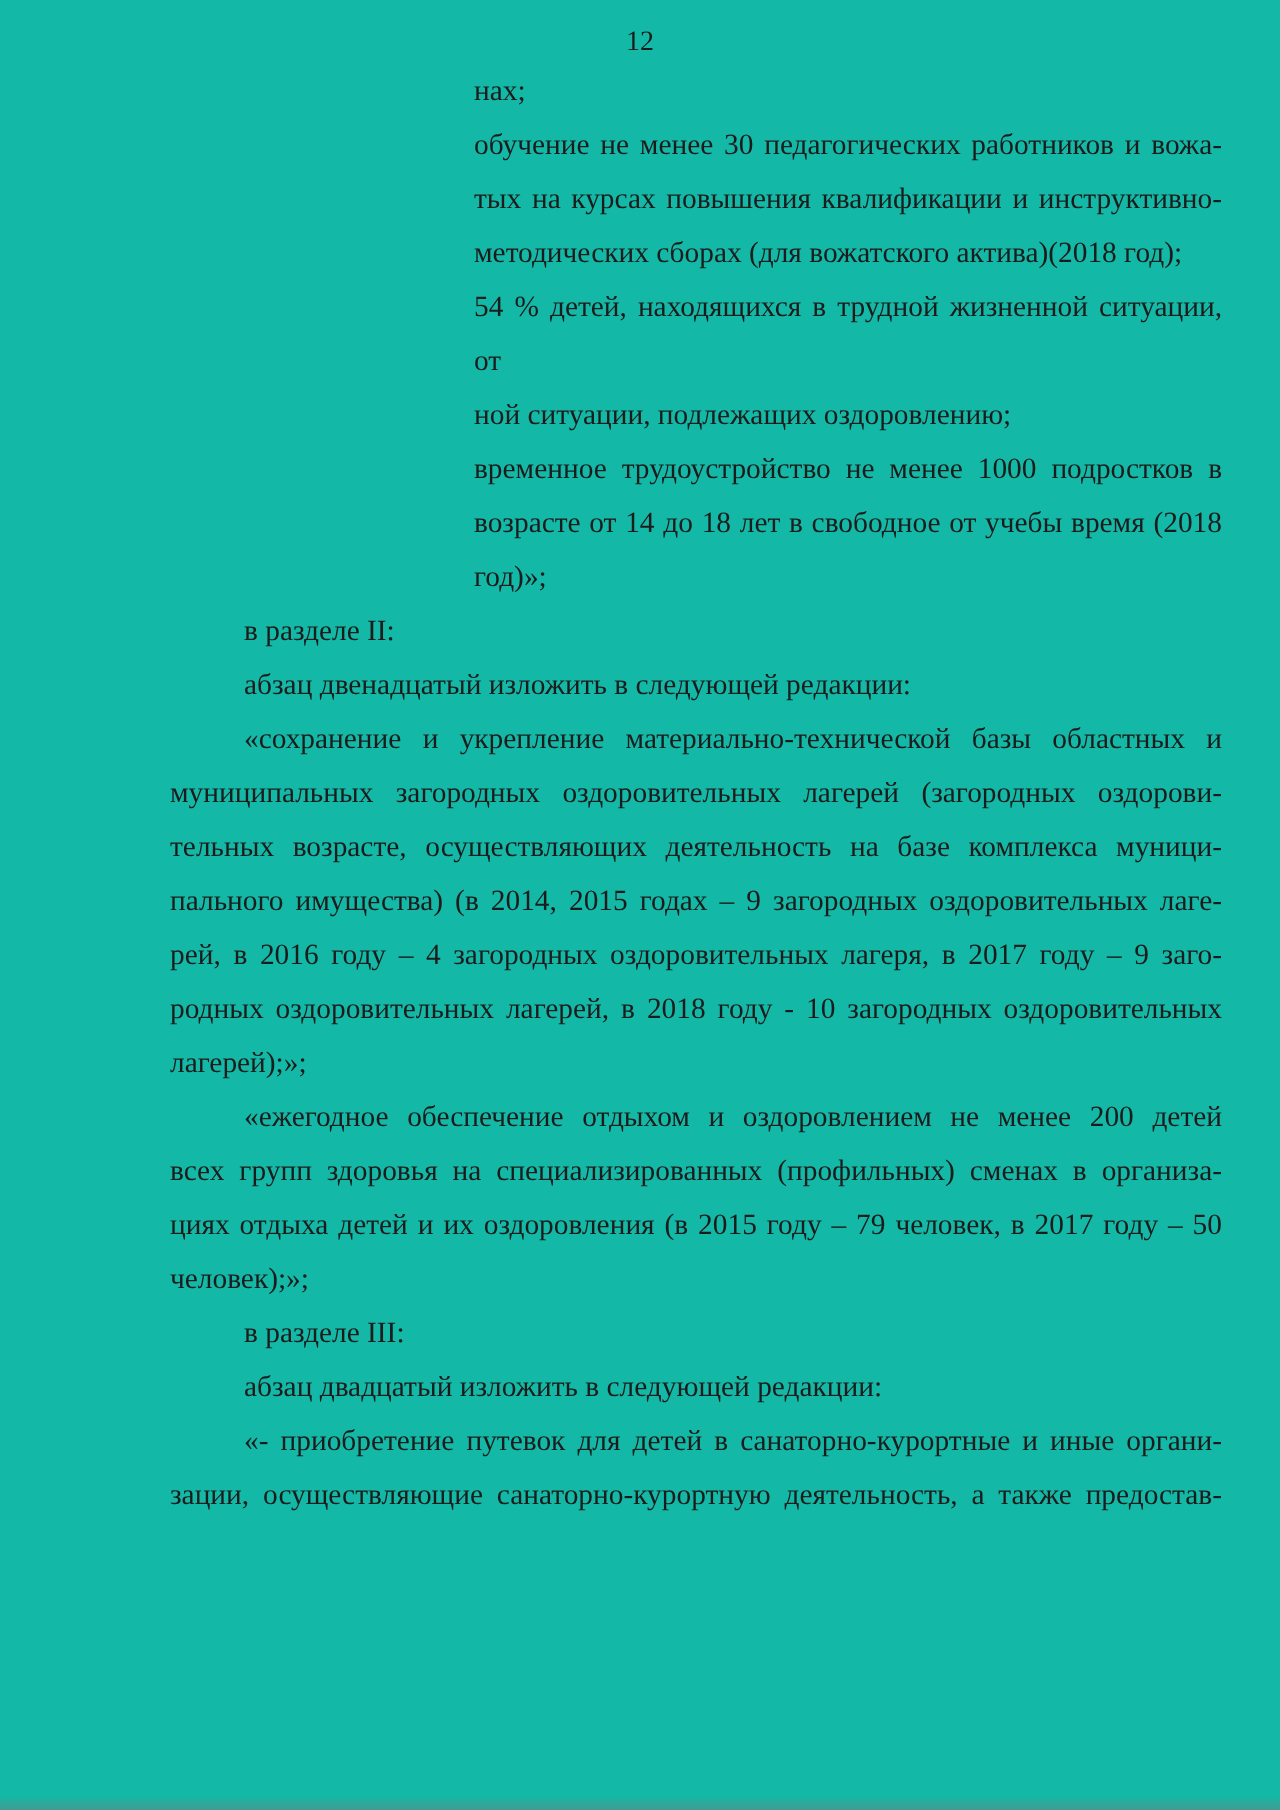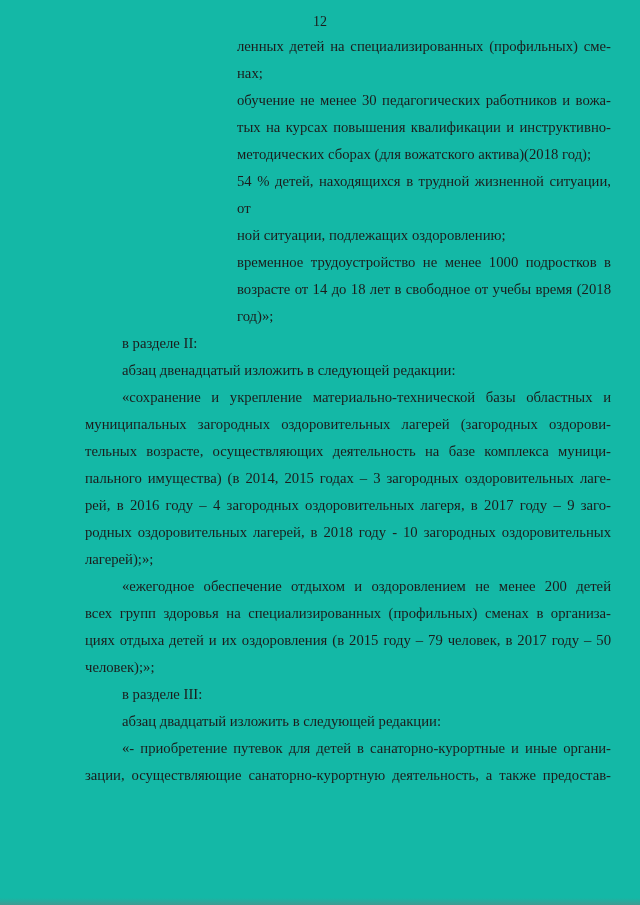--- a/index.html
+++ b/index.html
@@ -63,21 +63,20 @@
   }
 </style>
 </head>
 <body>
 
 <div class="page">
   <div class="page-number">12</div>
 
   <div class="content">
       <div class="para indented">
-        <div class="line">ленных детей на специализированных (профильных) сме-</div>
         <div class="line last">нах;</div>
       </div>
       <div class="para indented">
         <div class="line">обучение не менее 30 педагогических работников и вожа-</div>
         <div class="line">тых на курсах повышения квалификации и инструктивно-</div>
         <div class="line last">методических сборах (для вожатского актива)(2018 год);</div>
       </div>
       <div class="para indented">
         <div class="line">54 % детей, находящихся в трудной жизненной ситуации, от</div>
         <div class="line last">ной ситуации, подлежащих оздоровлению;</div>
@@ -90,21 +89,21 @@
       <div class="para body">
         <div class="line last">в разделе II:</div>
       </div>
       <div class="para body">
         <div class="line last">абзац двенадцатый изложить в следующей редакции:</div>
       </div>
       <div class="para body">
         <div class="line">«сохранение и укрепление материально-технической базы областных и</div>
         <div class="line">муниципальных загородных оздоровительных лагерей (загородных оздорови-</div>
         <div class="line">тельных возрасте, осуществляющих деятельность на базе комплекса муници-</div>
-        <div class="line">пального имущества) (в 2014, 2015 годах – 3 загородных оздоровительных лаге-</div>
+        <div class="line">пального имущества) (в 2014, 2015 годах – 9 загородных оздоровительных лаге-</div>
         <div class="line">рей, в 2016 году – 4 загородных оздоровительных лагеря, в 2017 году – 9 заго-</div>
         <div class="line">родных оздоровительных лагерей, в 2018 году - 10 загородных оздоровительных</div>
         <div class="line last">лагерей);»;</div>
       </div>
       <div class="para body">
         <div class="line">«ежегодное обеспечение отдыхом и оздоровлением не менее 200 детей</div>
         <div class="line">всех групп здоровья на специализированных (профильных) сменах в организа-</div>
         <div class="line">циях отдыха детей и их оздоровления (в 2015 году – 79 человек, в 2017 году – 50</div>
         <div class="line last">человек);»;</div>
       </div>

